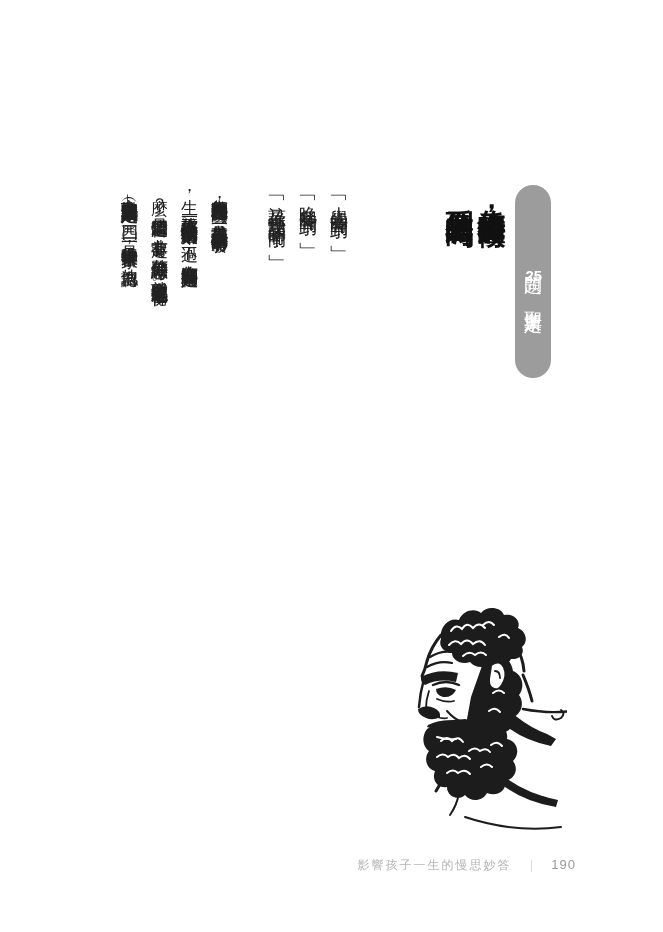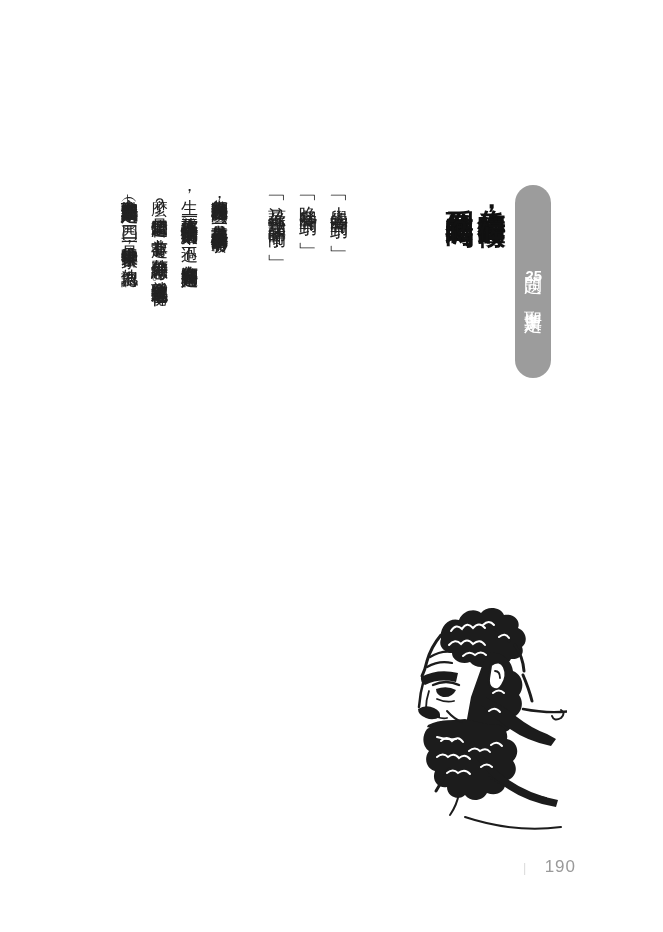--- a/index.html
+++ b/index.html
@@ -51,21 +51,21 @@
   }
   .portrait svg{display:block;width:100%;height:100%;}
   
   .footer{
     position:absolute;right:87px;top:857px;
     font-family:"Liberation Sans","DejaVu Sans",sans-serif;
     font-size:12px;display:flex;align-items:baseline;
   }
   .footer-book{letter-spacing:2px;}
   .footer-sep{margin:0 14px;color:#cfcfcf;}
-  .footer-page{font-size:17px;letter-spacing:1px;}
+  .footer-page{font-size:13px;letter-spacing:1px;}
 </style>
 </head>
 <body>
 
 <div class="page">
 
   <div class="badge" style="background:#9c9c9c;color:#ffffff;">
     <div class="badge-inner">
       <span class="badge-label">問題</span><span class="badge-number">25</span><span class="badge-philosopher">聖奧斯定</span>
     </div>
@@ -152,17 +152,18 @@
         <path d="M62,172 q6,-5 11,0 q7,-5 12,1"></path>
         <path d="M84,150 q6,-5 11,0 q6,-4 10,1"></path>
         <path d="M96,166 q6,-5 11,0"></path>
         <path d="M106,144 q6,-5 11,1"></path>
         <path d="M52,136 q10,3 19,2"></path>
       </g>
     </svg>
   </div>
 
   <div class="footer">
+    <span class="footer-book" style="color:#b3b3b3;">影響孩子一生的慢思妙答</span>
     <span class="footer-sep">｜</span>
     <span class="footer-page" style="color:#9a9a9a;">190</span>
   </div>
 
 </div>
 
 </body></html>

